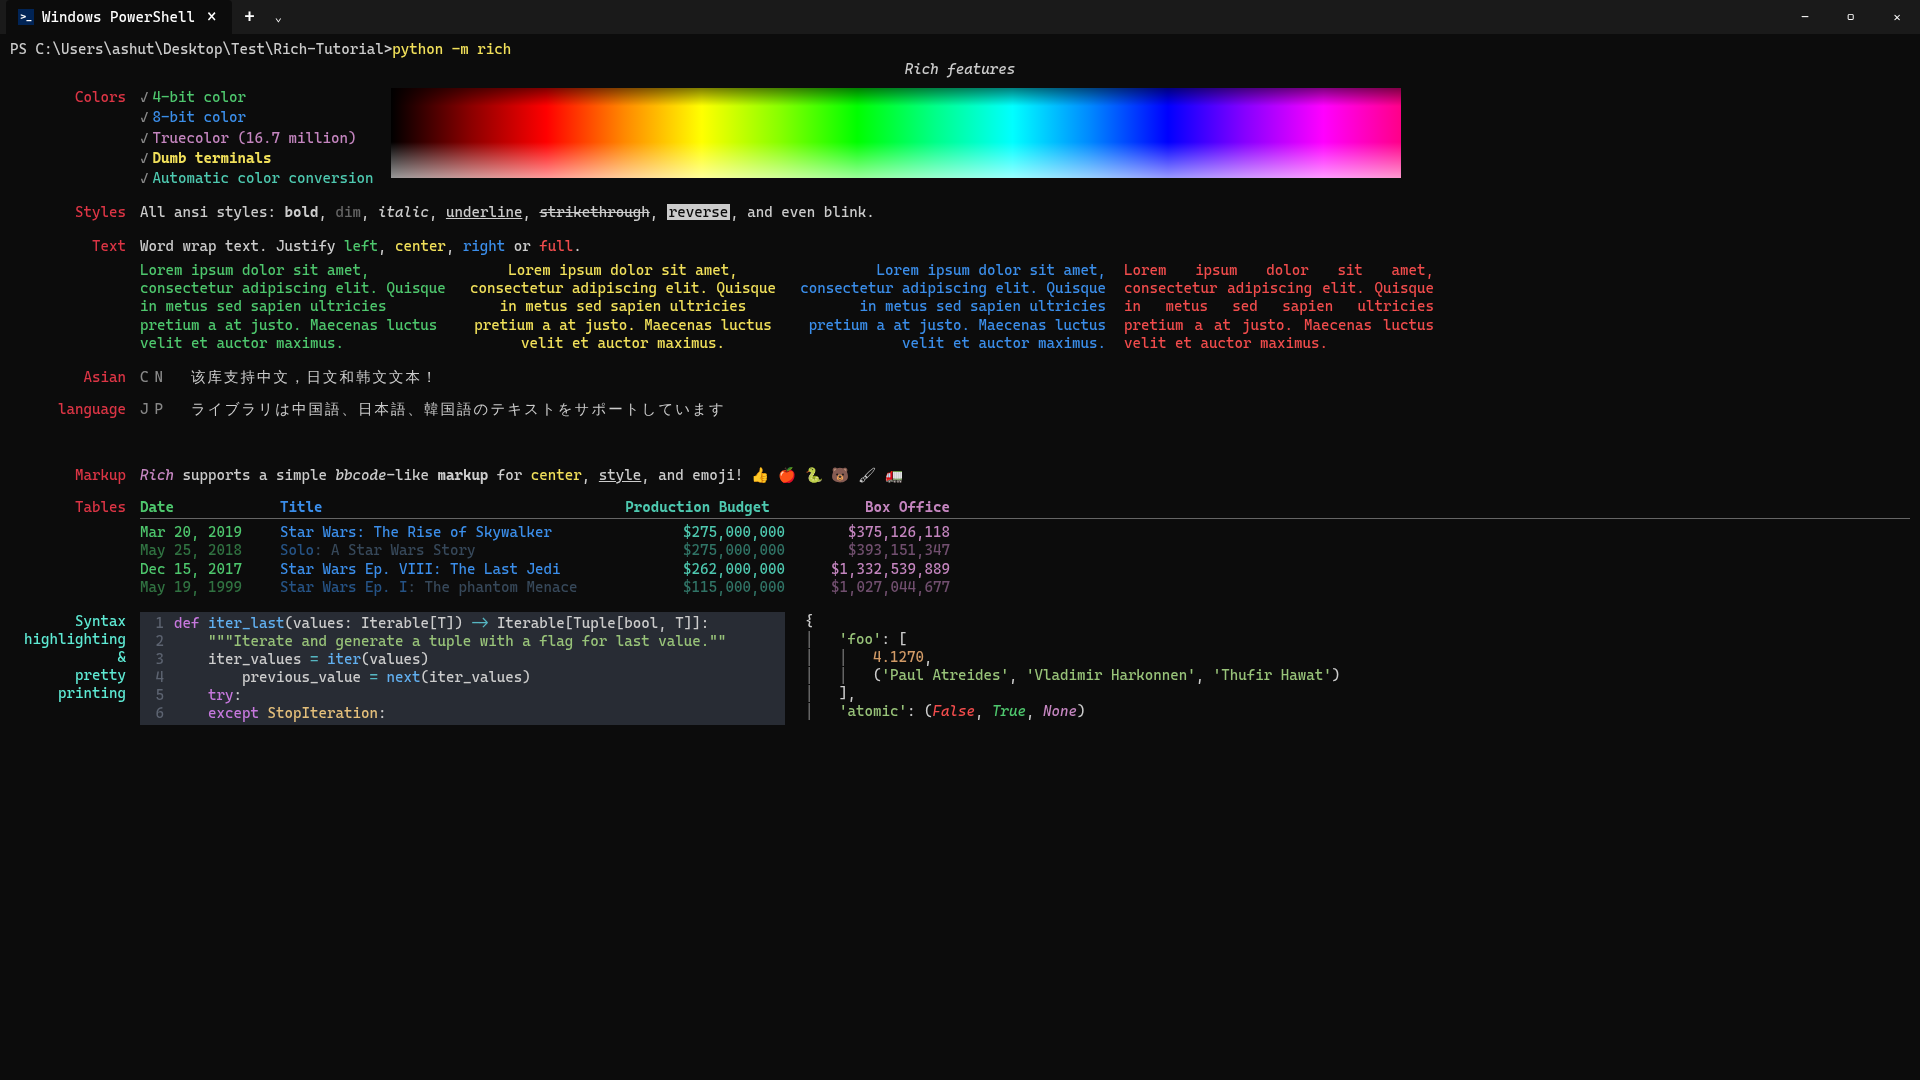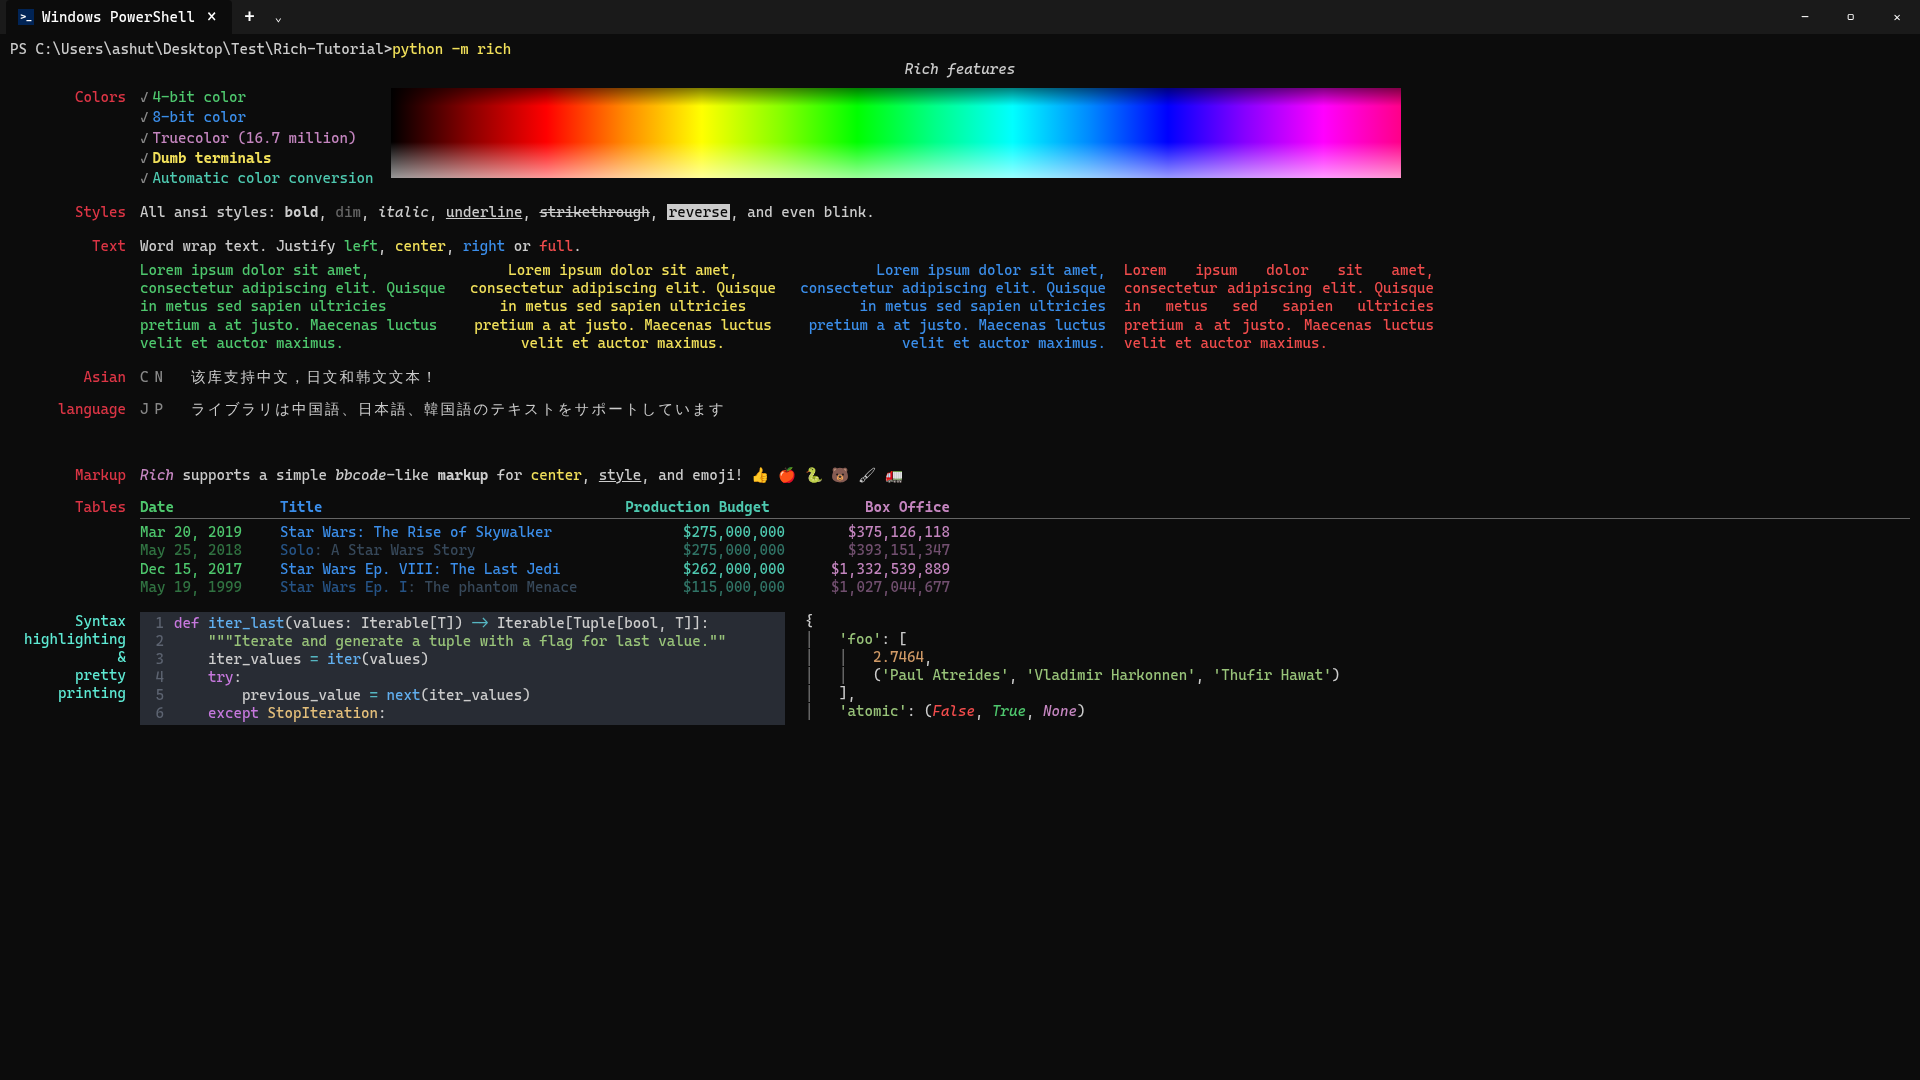--- a/index.html
+++ b/index.html
@@ -244,27 +244,27 @@
           <div>2</div>
           <div>3</div>
           <div>4</div>
           <div>5</div>
           <div>6</div>
         </div>
       <div class="codelines">
         <div><span class="kw">def </span><span class="fn">iter_last</span><span>(values: Iterable[T]) </span><span class="op">-&gt; </span><span>Iterable[Tuple[bool, T]]:</span></div>
         <div>&nbsp;&nbsp;&nbsp;&nbsp;<span class="str">"""Iterate and generate a tuple with a flag for last value.""</span></div>
         <div>&nbsp;&nbsp;&nbsp;&nbsp;<span>iter_values </span><span class="op">= </span><span class="fn">iter</span><span>(values)</span></div>
+        <div>&nbsp;&nbsp;&nbsp;&nbsp;&nbsp;&nbsp;&nbsp;&nbsp;<span>previous_value </span><span class="op">= </span><span class="fn">next</span><span>(iter_values)</span></div>
         <div>&nbsp;&nbsp;&nbsp;&nbsp;<span class="kw">try</span>:</div>
-        <div>&nbsp;&nbsp;&nbsp;&nbsp;&nbsp;&nbsp;&nbsp;&nbsp;<span>previous_value </span><span class="op">= </span><span class="fn">next</span><span>(iter_values)</span></div>
         <div>&nbsp;&nbsp;&nbsp;&nbsp;<span class="kw">except </span><span class="param">StopIteration</span>:</div>
       </div>
     </div>
     <div class="json-block">
       <div>{</div>
       <div><span class="pipe">│&nbsp;&nbsp;&nbsp;</span><span class="jkey">'foo'</span><span>: [</span></div>
-      <div><span class="pipe">│&nbsp;&nbsp;&nbsp;│&nbsp;&nbsp;&nbsp;</span><span class="jnum">2.7464</span>,</div>
+      <div><span class="pipe">│&nbsp;&nbsp;&nbsp;│&nbsp;&nbsp;&nbsp;</span><span class="jnum">4.1270</span>,</div>
       <div><span class="pipe">│&nbsp;&nbsp;&nbsp;│&nbsp;&nbsp;&nbsp;</span>(<span class="jstr">'Paul Atreides'</span>, <span class="jstr">'Vladimir Harkonnen'</span>, <span class="jstr">'Thufir Hawat'</span>)</div>
       <div><span class="pipe">│&nbsp;&nbsp;&nbsp;</span><span>],</span></div>
       <div><span class="pipe">│&nbsp;&nbsp;&nbsp;</span><span class="jkey">'atomic'</span><span>: (</span><span class="jfalse">False</span>, <span class="jtrue">True</span>, <span class="jnone">None</span><span>)</span></div>
     </div>
   </div>
 </div>
 
 </body></html>

